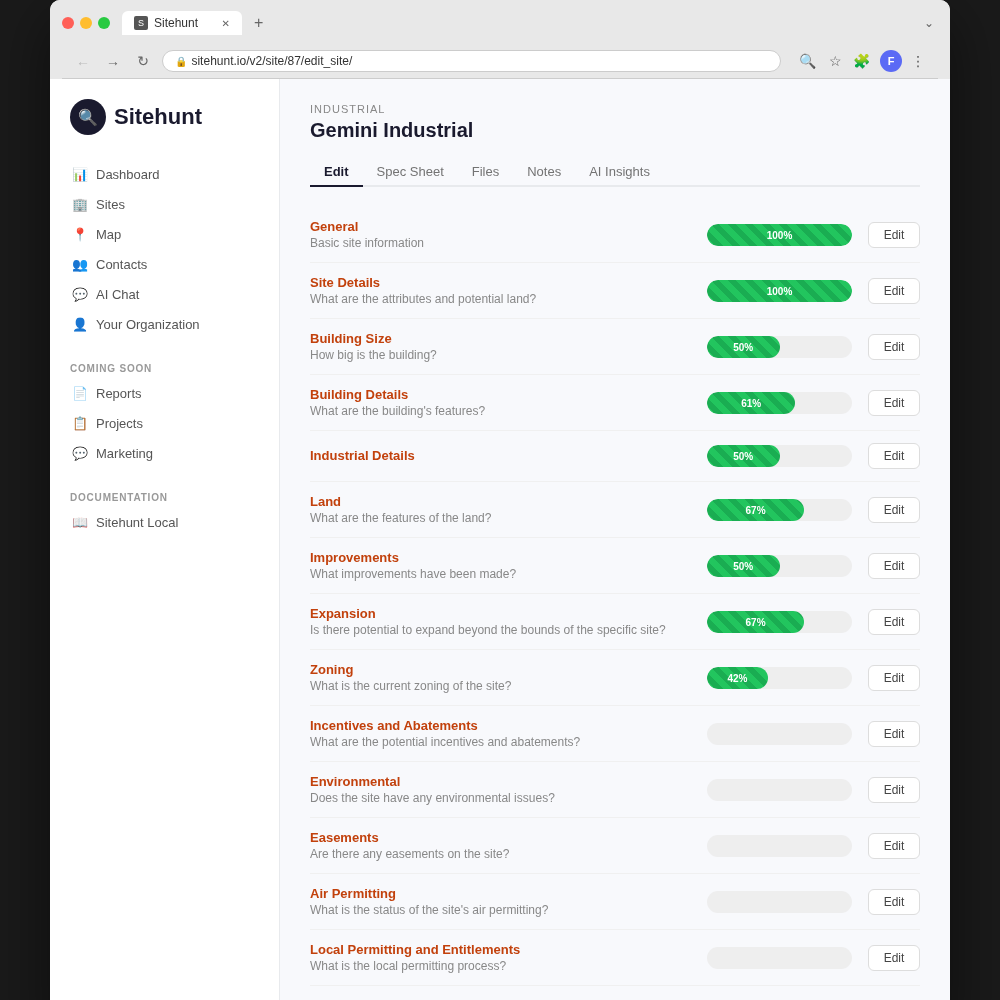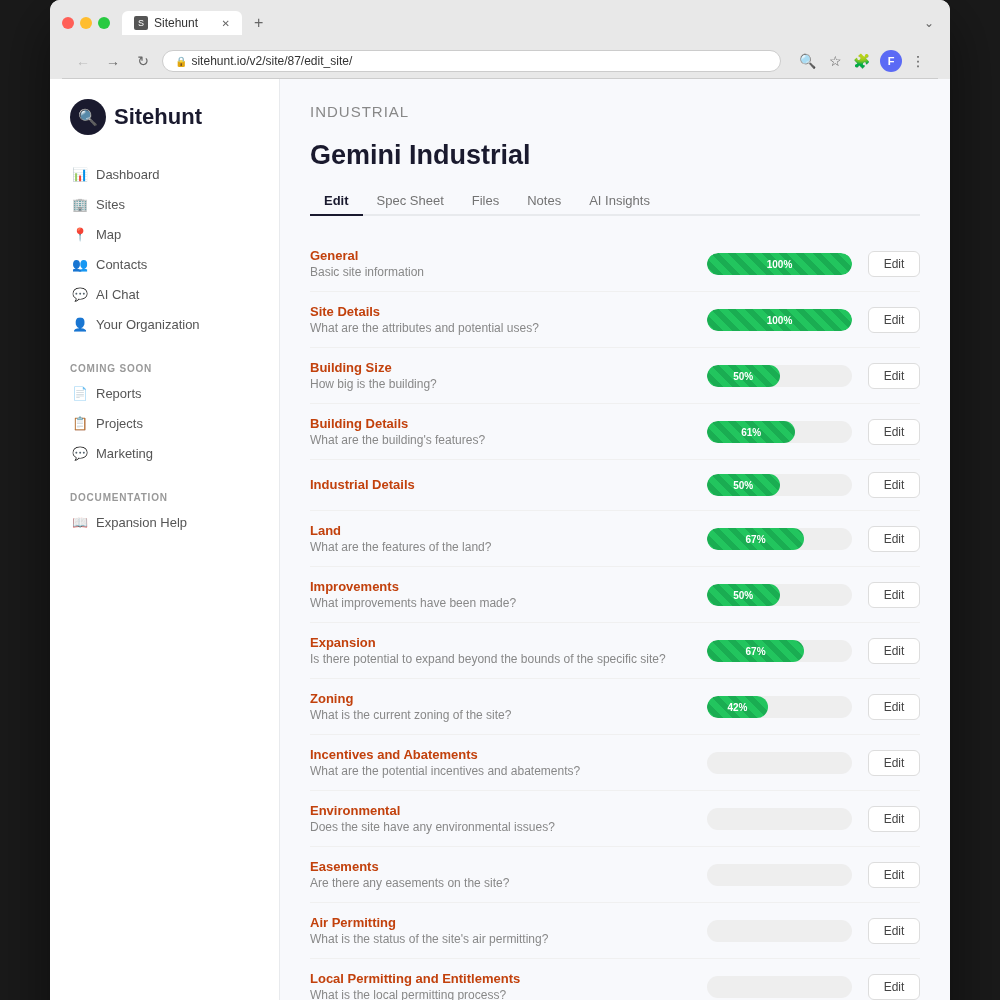--- a/index.html
+++ b/index.html
@@ -242,30 +242,30 @@
     }
 
     
     .main-content {
       flex: 1;
       padding: 24px 30px;
       overflow-y: auto;
     }
 
     .page-category {
-      font-size: 15px;
+      font-size: 11px;
       color: #888;
       text-transform: uppercase;
       letter-spacing: 1px;
-      margin-bottom: 20px;
+      margin-bottom: 4px;
       font-weight: 500;
     }
 
     .page-title {
-      font-size: 27px;
+      font-size: 20px;
       font-weight: 700;
       color: #1a1a2e;
       margin-bottom: 16px;
     }
 
     .tabs-bar {
       display: flex;
       gap: 0;
       border-bottom: 2px solid #e8eaed;
       margin-bottom: 20px;
@@ -463,21 +463,21 @@
         <div class="nav-item">
           <span class="nav-icon">💬</span>
           <span>Marketing</span>
         </div>
       </div>
 
       <div class="nav-section" style="margin-top:12px;">
         <div class="nav-section-label">DOCUMENTATION</div>
         <div class="nav-item">
           <span class="nav-icon">📖</span>
-          <span>Expansion Help</span>
+          <span>Sitehunt Local</span>
         </div>
       </div>
 
     </div>
 
     <div class="main-content">
       <div class="page-category">INDUSTRIAL</div>
       <div class="page-title">Gemini Industrial</div>
 
       <div class="tabs-bar">
@@ -499,21 +499,21 @@
            <div class="progress-bar-fill filled" style="width:100%">
              <span class="progress-label">100%</span>
            </div>
          </div>
       </div>
       <button class="edit-btn">Edit</button>
     </div>
           <div class="section-row">
       <div class="section-info">
         <div class="section-name">Site Details</div>
-        <div class="section-desc">What are the attributes and potential uses?</div>
+        <div class="section-desc">What are the attributes and potential land?</div>
       </div>
       <div class="progress-area">
         <div class="progress-bar-container">
            <div class="progress-bar-fill filled" style="width:100%">
              <span class="progress-label">100%</span>
            </div>
          </div>
       </div>
       <button class="edit-btn">Edit</button>
     </div>

